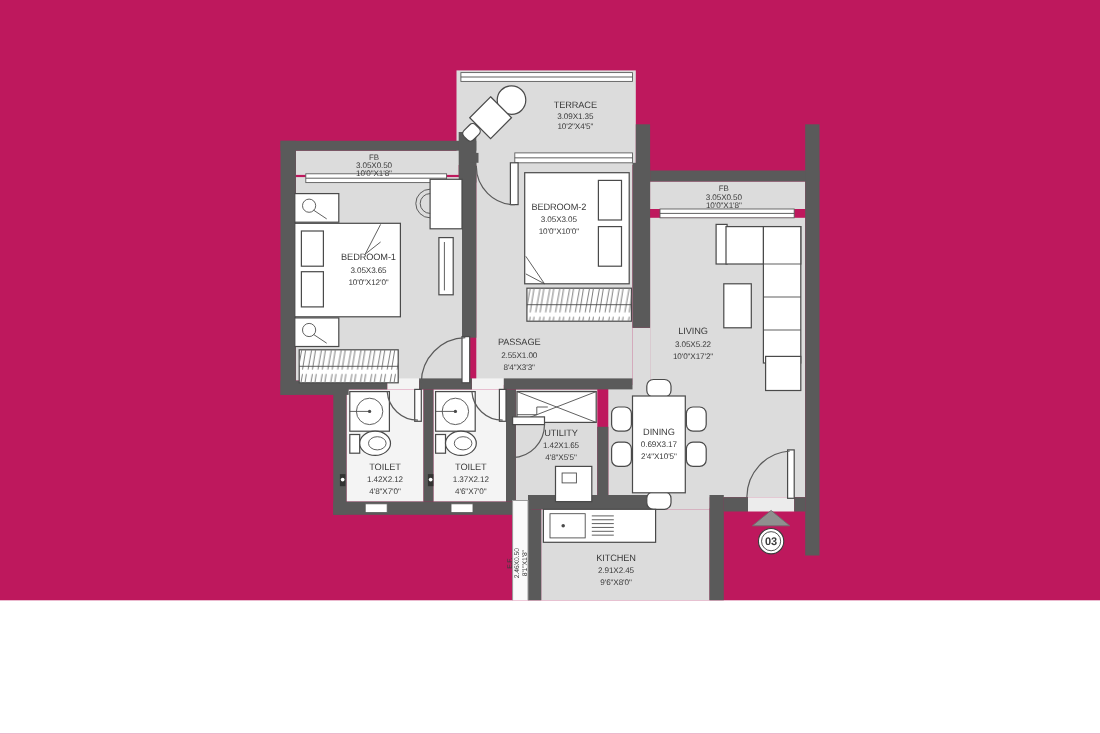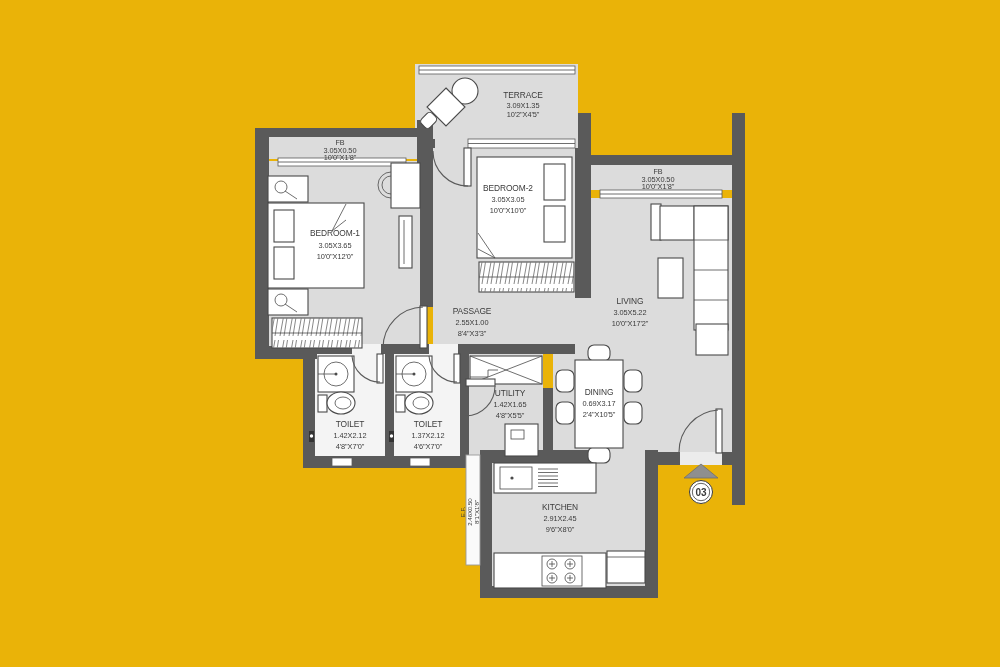--- a/index.html
+++ b/index.html
@@ -1,16 +1,16 @@
 <!DOCTYPE html>
 <html><head>
 <meta charset="utf-8">
 <style>
   html,body{margin:0;padding:0;background:#ffffff;}
-  .stage{position:relative;width:1000px;height:667px;background:#eab308;overflow:hidden;
+  .stage{position:relative;width:1000px;height:546px;background:#be185d;overflow:hidden;
          font-family:"Liberation Sans", sans-serif;}
   svg text{font-family:"Liberation Sans", sans-serif; fill:#3b3b3b; text-anchor:middle;
            letter-spacing:-0.1px;}
   .wall{fill:#5a5a5a;stroke:none;}
   .floor{fill:#dcdcdc;stroke:none;}
   .tfloor{fill:#f4f4f4;stroke:none;}
   .furn{fill:#ffffff;stroke:#4a4a4a;stroke-width:1.1;}
   .thin{fill:none;stroke:#4a4a4a;stroke-width:0.8;}
   .win{fill:#ffffff;stroke:#5a5a5a;stroke-width:0.8;}
   .arc{fill:none;stroke:#5a5a5a;stroke-width:1.1;}

